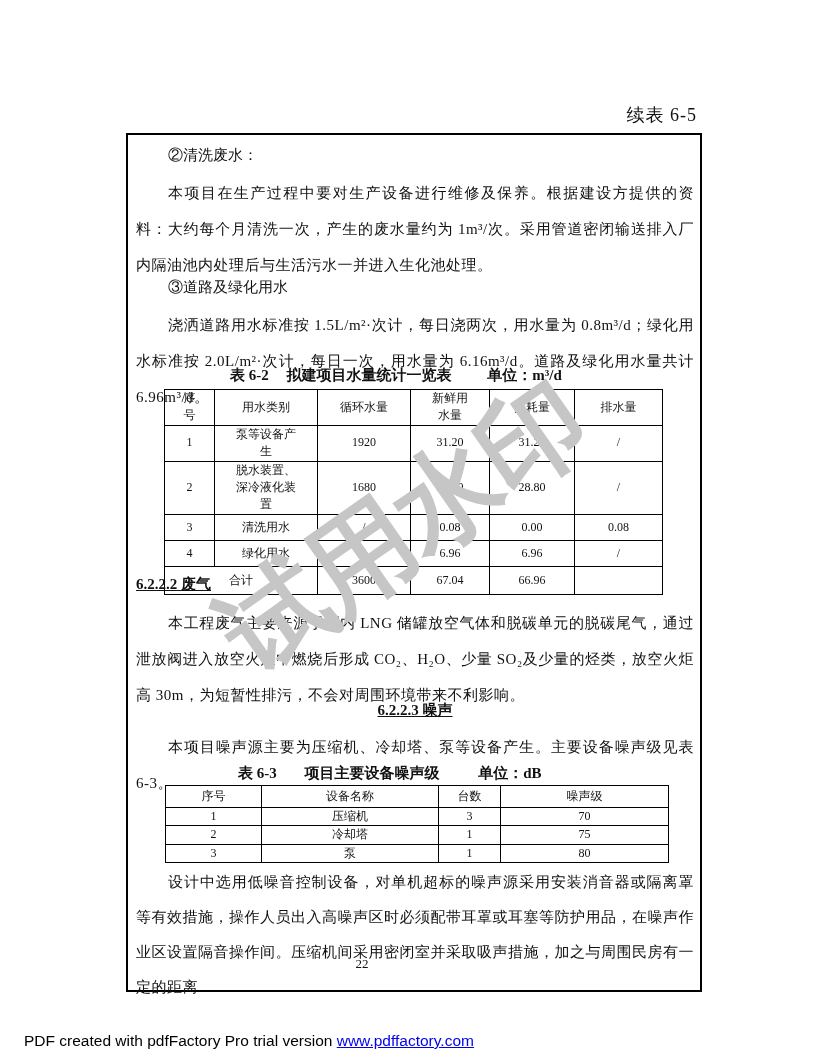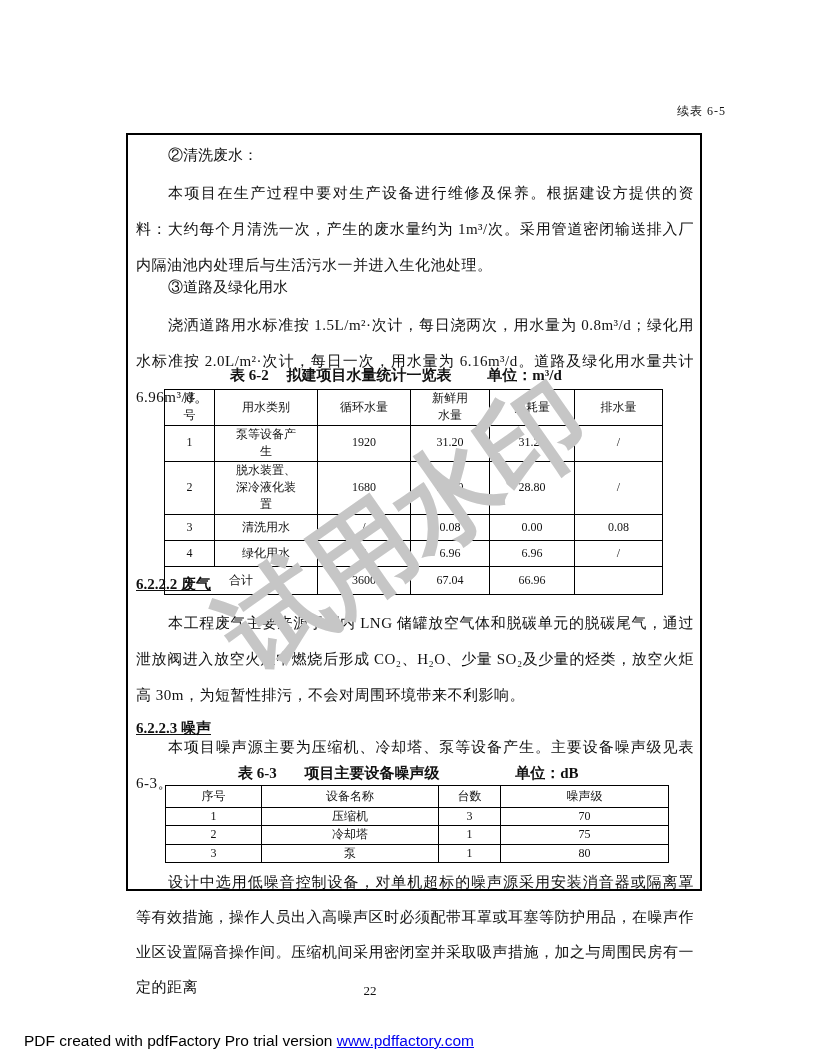--- a/index.html
+++ b/index.html
@@ -5,62 +5,61 @@
   html,body{margin:0;padding:0;}
   body{
     width:816px;height:1056px;position:relative;background:#ffffff;
     font-family:"Liberation Serif","DejaVu Serif",serif;
     color:#111;overflow:hidden;
   }
   .page{position:absolute;inset:0;width:816px;height:1056px;}
 
   .cont-label{
     position:absolute;top:103px;left:0;width:697px;text-align:right;
-    font-size:12px;letter-spacing:1px;padding-left:29px;
+    font-size:18px;letter-spacing:1px;
   }
 
   .content-box{
-    position:absolute;left:126px;top:133px;width:576px;height:758px;
+    position:absolute;left:126px;top:133px;width:576px;height:859px;
     border:2px solid #000;box-sizing:border-box;
   }
 
   .blk{position:absolute;left:8px;width:558px;font-size:15px;}
   .para{line-height:36px;text-align:justify;text-indent:32px;letter-spacing:0.5px;}
   .sub-head{line-height:24px;text-indent:32px;}
   .sec-head{line-height:24px;font-weight:bold;text-indent:0;text-decoration:underline;}
 
   .tbl-caption{font-weight:bold;font-size:15px;line-height:22px;white-space:nowrap;}
   .tbl-caption .cap-label{margin-left:94px;}
   .tbl-caption .cap-title{margin-left:14px;}
   .tbl-caption .cap-unit{margin-left:32px;}
   .tbl-caption.cap63 .cap-label{margin-left:102px;}
   .tbl-caption.cap63 .cap-title{margin-left:24px;}
-  .tbl-caption.cap63 .cap-unit{margin-left:72px;}
+  .tbl-caption.cap63 .cap-unit{margin-left:35px;}
 
   table{border-collapse:collapse;table-layout:fixed;position:absolute;}
   td,th{
     border:1px solid #000;text-align:center;vertical-align:middle;
     font-size:12px;font-weight:normal;padding:0 16px;overflow:hidden;
     line-height:1.45;
   }
   .t62{left:36px;top:254px;width:498px;}
   .t63{left:37px;top:650px;width:503px;}
 
   .watermark{
     position:absolute;left:174px;top:468px;width:460px;height:120px;
     transform:rotate(-35deg);transform-origin:50% 50%;
     font-size:106px;font-weight:bold;color:#c6c6c6;
     letter-spacing:-2px;white-space:nowrap;z-index:20;line-height:120px;
     pointer-events:none;text-align:center;
   }
 
   .page-number{
-    position:absolute;top:983px;left:0;width:724px;text-align:center;
+    position:absolute;top:956px;left:0;width:724px;text-align:center;
     font-size:13px;
-    padding-left:8px;
   }
   .pdf-footer{
     position:absolute;top:1032px;left:24px;font-size:15.5px;
     font-family:"Liberation Sans","DejaVu Sans",sans-serif;color:#000;
   }
   .pdf-footer a{color:#0000ee;text-decoration:underline;cursor:pointer;}
 </style>
 </head>
 <body>
 
@@ -138,21 +137,21 @@
         <td>67.04</td>
         <td>66.96</td>
         <td></td>
       </tr>
     </tbody>
       </table>
 
     <div class="blk sec-head" style="top:437px;">6.2.2.2 废气</div>
     <div class="blk para" style="top:470px;">本工程废气主要来源于厂内 LNG 储罐放空气体和脱碳单元的脱碳尾气，通过泄放阀进入放空火炬中燃烧后形成 CO₂、H₂O、少量 SO₂及少量的烃类，放空火炬高 30m，为短暂性排污，不会对周围环境带来不利影响。</div>
 
-    <div class="blk sec-head" style="top:581px;">6.2.2.3 噪声</div>
+    <div class="blk sec-head" style="top:563px;text-align:center;">6.2.2.3 噪声</div>
     <div class="blk para" style="top:594px;">本项目噪声源主要为压缩机、冷却塔、泵等设备产生。主要设备噪声级见表 6-3。</div>
 
     <div class="blk tbl-caption cap63" style="top:627px;">
       <span class="cap-label">表 6-3</span>
       <span class="cap-title">项目主要设备噪声级</span>
       <span class="cap-unit">单位：dB</span>
     </div>
 
     <table class="t63">
       <colgroup>

